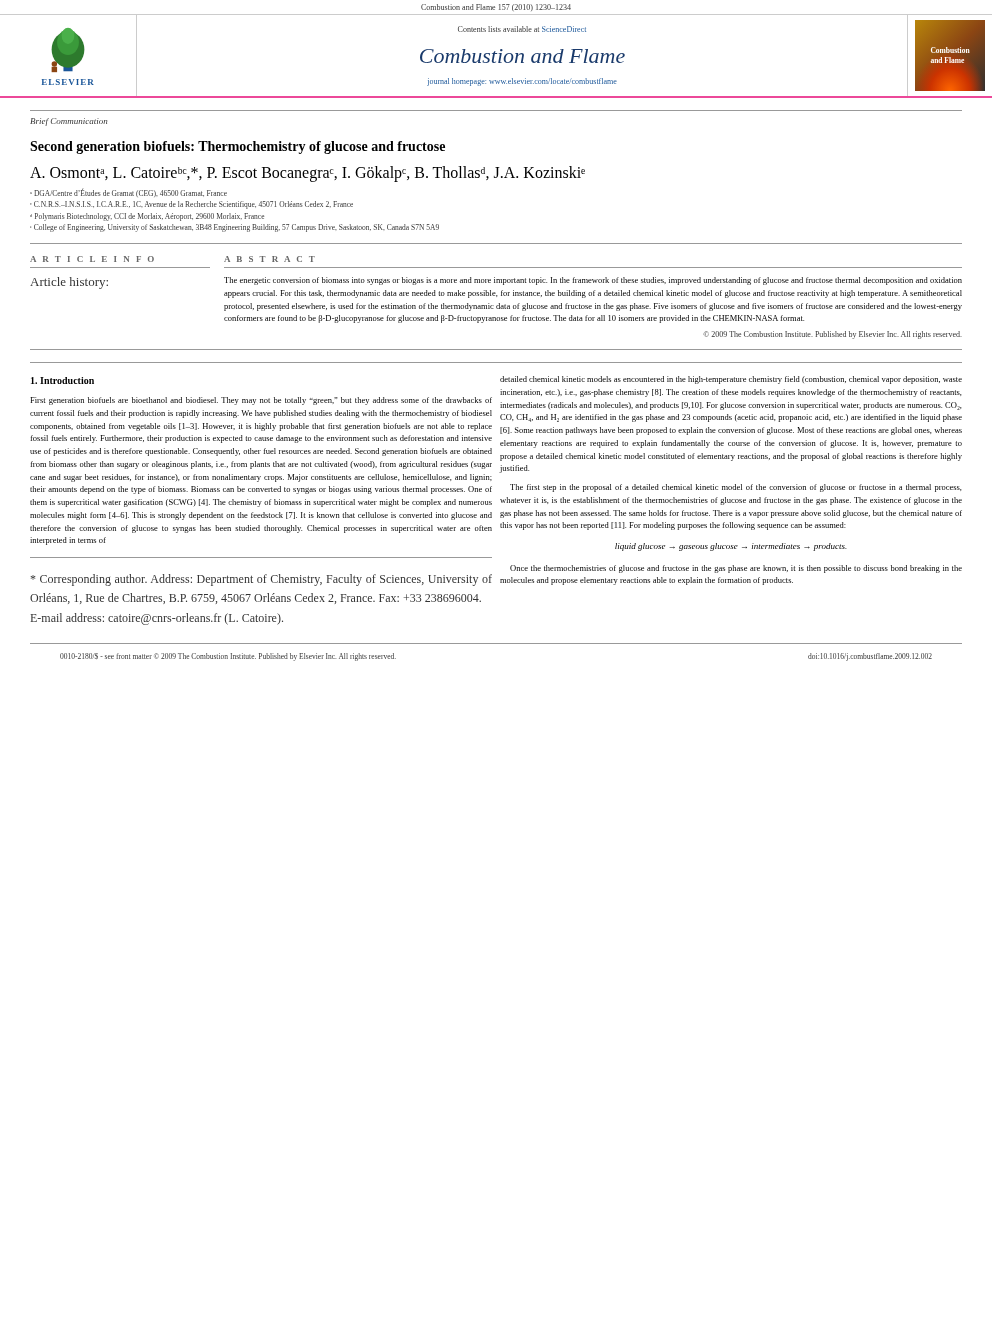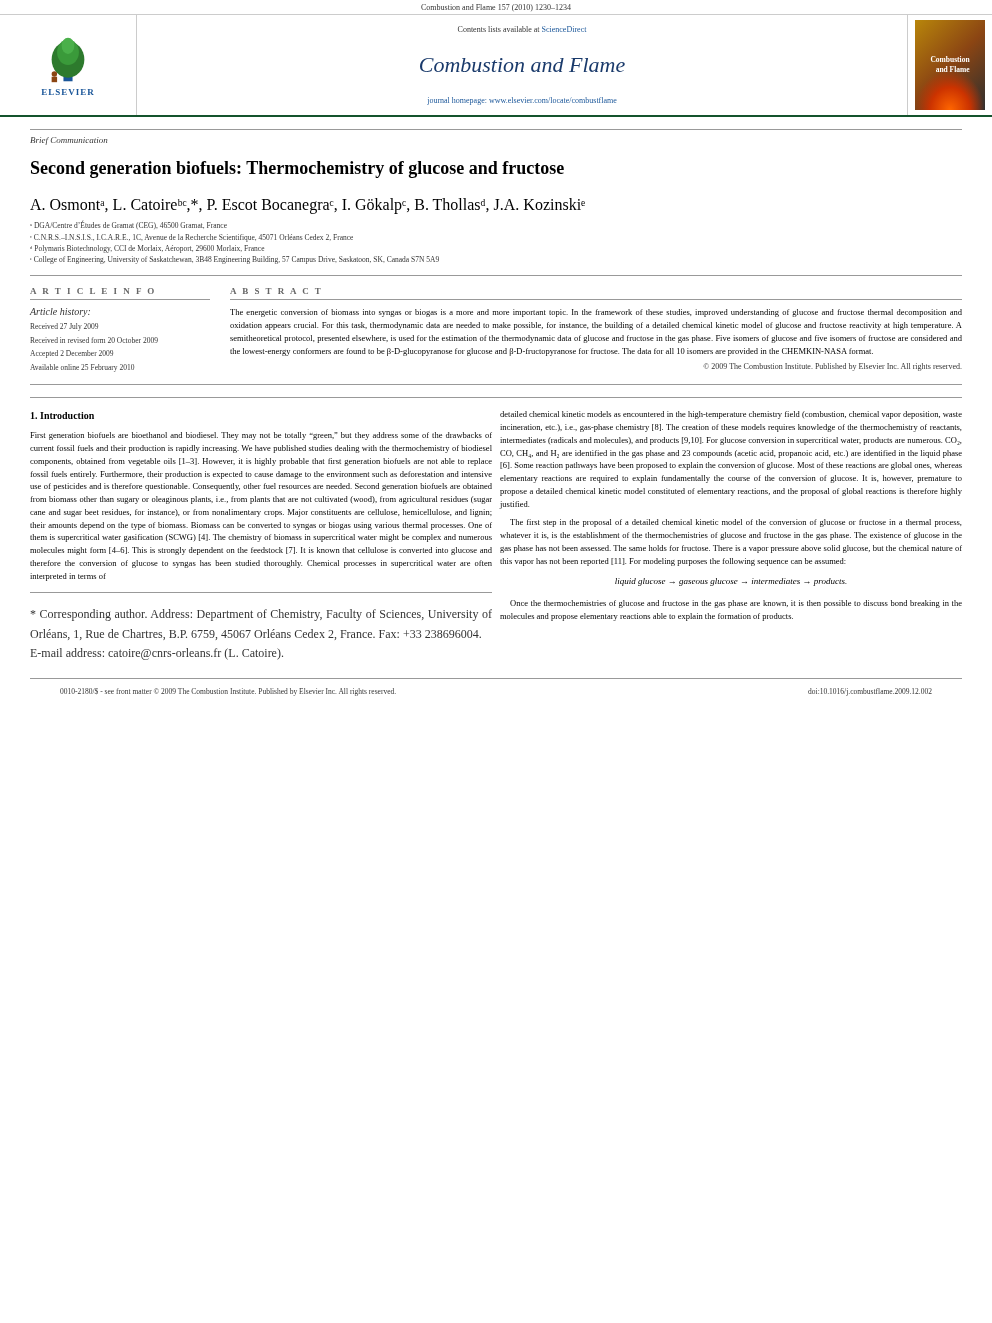--- a/index.html
+++ b/index.html
@@ -14,21 +14,21 @@
 
     .page-wrapper {
       width: 992px;
       min-height: 1323px;
       background: #fff;
       padding: 0;
     }
 
     
     .journal-header {
-      border-bottom: 2px solid #14532d;
+      border-bottom: 2px solid #ec4899;
       padding-bottom: 0;
     }
 
     .top-bar {
       text-align: center;
       font-size: 8px;
       color: #333;
       padding: 3px 0 2px;
       border-bottom: 1px solid #ccc;
     }
@@ -103,29 +103,29 @@
       width: 85px;
       display: flex;
       align-items: center;
       justify-content: center;
       border-left: 1px solid #ccc;
       padding: 5px;
     }
 
     .journal-cover {
       width: 70px;
-      height: 90px;
+      height: 71px;
       background: linear-gradient(135deg, #b8860b, #8b4513, #2f2f2f);
       display: flex;
       flex-direction: column;
       align-items: center;
       justify-content: center;
       color: #fff;
       font-size: 7px;
-      text-align: right;
+      text-align: left;
       padding: 4px;
       position: relative;
       overflow: hidden;
     }
 
     .journal-cover::before {
       content: '';
       position: absolute;
       bottom: 0; left: 0; right: 0;
       height: 40px;
@@ -148,24 +148,24 @@
     .section-type {
       font-size: 9px;
       font-style: italic;
       color: #333;
       border-top: 1px solid #999;
       padding-top: 5px;
       margin-bottom: 12px;
     }
 
     .article-title {
-      font-size: 18px;
+      font-size: 14px;
       font-weight: bold;
       color: #000;
-      margin-bottom: 16px;
+      margin-bottom: 8px;
       line-height: 1.3;
     }
 
     .authors {
       font-size: 16px;
       margin-bottom: 6px;
       color: #000;
     }
 
     .affiliations {
@@ -177,21 +177,21 @@
 
     .horizontal-rule {
       border: none;
       border-top: 1px solid #999;
       margin: 10px 0;
     }
 
     
     .article-columns {
       display: flex;
-      gap: 20px;
+      gap: 14px;
       margin-top: 10px;
     }
 
     .article-info-col {
       width: 180px;
       flex-shrink: 0;
     }
 
     .abstract-col {
       flex: 1;
@@ -202,22 +202,21 @@
       letter-spacing: 2px;
       font-weight: bold;
       color: #666;
       text-transform: uppercase;
       border-bottom: 1px solid #999;
       padding-bottom: 3px;
       margin-bottom: 6px;
     }
 
     .info-label {
-      font-size: 10px;
-      font-style: italic;
+      font-size: 13px;
       color: #333;
       margin-bottom: 3px;
     }
 
     .info-dates {
       font-size: 7.5px;
       color: #333;
       line-height: 1.8;
     }
 
@@ -357,26 +356,20 @@
       <div><span>ᵈ Polymaris Biotechnology, CCI de Morlaix, Aéroport, 29600 Morlaix, France</span></div>
       <div><span>ᵉ College of Engineering, University of Saskatchewan, 3B48 Engineering Building, 57 Campus Drive, Saskatoon, SK, Canada S7N 5A9</span></div>
     </div>
 
     <hr class="horizontal-rule">
 
     <div class="article-columns">
       <div class="article-info-col">
         <div class="col-header">A R T I C L E   I N F O</div>
         <div class="info-label">Article history:</div>
-        <div class="info-dates">
-          <div>Received 27 July 2009</div>
-          <div>Received in revised form 20 October 2009</div>
-          <div>Accepted 2 December 2009</div>
-          <div>Available online 25 February 2010</div>
-        </div>
       </div>
       <div class="abstract-col">
         <div class="col-header">A B S T R A C T</div>
         <div class="abstract-text">The energetic conversion of biomass into syngas or biogas is a more and more important topic. In the framework of these studies, improved understanding of glucose and fructose thermal decomposition and oxidation appears crucial. For this task, thermodynamic data are needed to make possible, for instance, the building of a detailed chemical kinetic model of glucose and fructose reactivity at high temperature. A semitheoretical protocol, presented elsewhere, is used for the estimation of the thermodynamic data of glucose and fructose in the gas phase. Five isomers of glucose and five isomers of fructose are considered and the lowest-energy conformers are found to be β-D-glucopyranose for glucose and β-D-fructopyranose for fructose. The data for all 10 isomers are provided in the CHEMKIN-NASA format.</div>
         <div class="copyright-line">© 2009 The Combustion Institute. Published by Elsevier Inc. All rights reserved.</div>
       </div>
     </div>
 
     <hr class="horizontal-rule">
 

